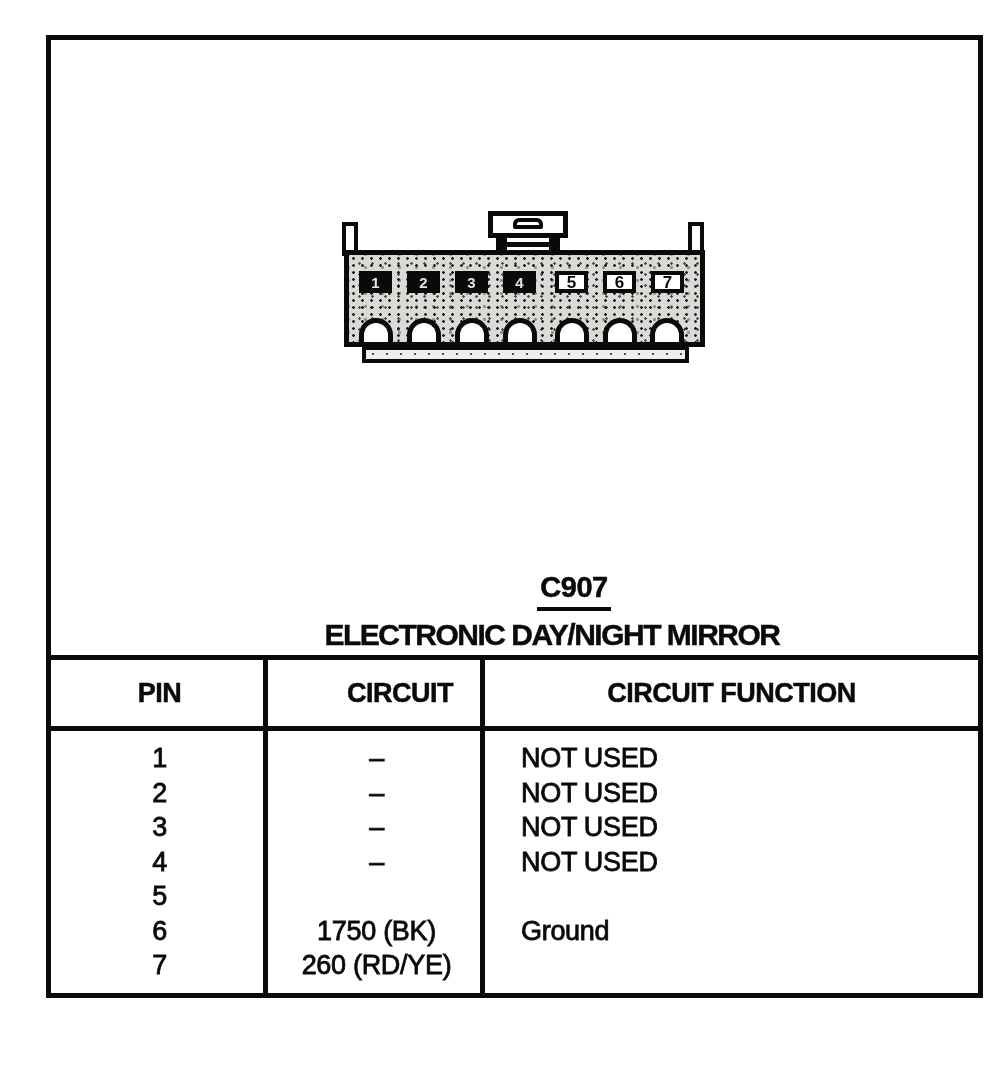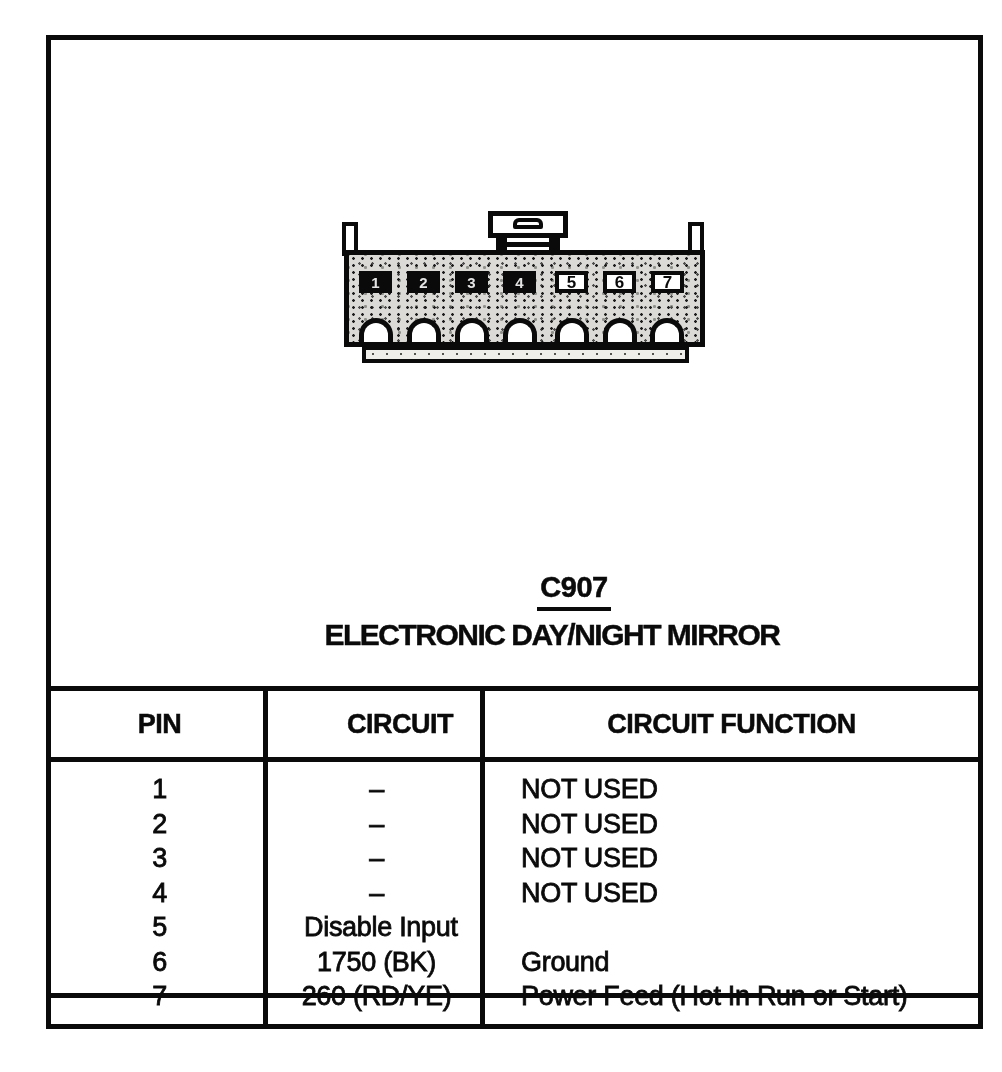--- a/index.html
+++ b/index.html
@@ -57,21 +57,21 @@
   
   .caption{position:absolute;left:0;top:531px;width:1002px;text-align:center;}
   .conn-id{display:inline-block;font-size:29px;font-weight:bold;
     letter-spacing:-0.5px;border-bottom:4px solid var(--ink);padding:0 3px 3px 3px;margin-left:44px;
     -webkit-text-stroke:0.5px var(--ink);}
   .conn-name{margin-top:7px;font-size:30px;font-weight:bold;letter-spacing:-1.5px;
     -webkit-text-stroke:0.4px var(--ink);}
 
   
   .pin-table{position:absolute;left:46px;top:655px;width:937px;height:343px;
-    border:5px solid var(--ink);margin-top:31px;}
+    border:5px solid var(--ink);}
   .vline{position:absolute;top:0;bottom:0;width:5px;background:var(--ink);}
   .vline.v1{left:212px;}
   .vline.v2{left:429px;}
   .hline{position:absolute;left:0;right:0;top:66px;height:5px;background:var(--ink);}
   .thead{position:absolute;left:0;right:0;top:0;height:66px;display:flex;}
   .th{display:flex;align-items:center;justify-content:center;
     font-size:27px;font-weight:bold;letter-spacing:-0.5px;
     -webkit-text-stroke:0.5px var(--ink);}
   .col-pin{width:217px;}
   .col-circuit{width:217px;padding-left:47px;}
@@ -157,27 +157,25 @@
           <div class="td c2">–</div>
           <div class="td c3">NOT USED</div>
         </div>
         <div class="trow">
           <div class="td c1">4</div>
           <div class="td c2">–</div>
           <div class="td c3">NOT USED</div>
         </div>
         <div class="trow">
           <div class="td c1">5</div>
-          <div class="td c3">Disable Input</div>
         </div>
         <div class="trow">
           <div class="td c1">6</div>
           <div class="td c2">1750 (BK)</div>
           <div class="td c3">Ground</div>
         </div>
         <div class="trow">
           <div class="td c1">7</div>
           <div class="td c2">260 (RD/YE)</div>
-          <div class="td c3">Power Feed (Hot In Run or Start)</div>
         </div>
       </div>
   </div>
 </div>
 
 </body></html>

